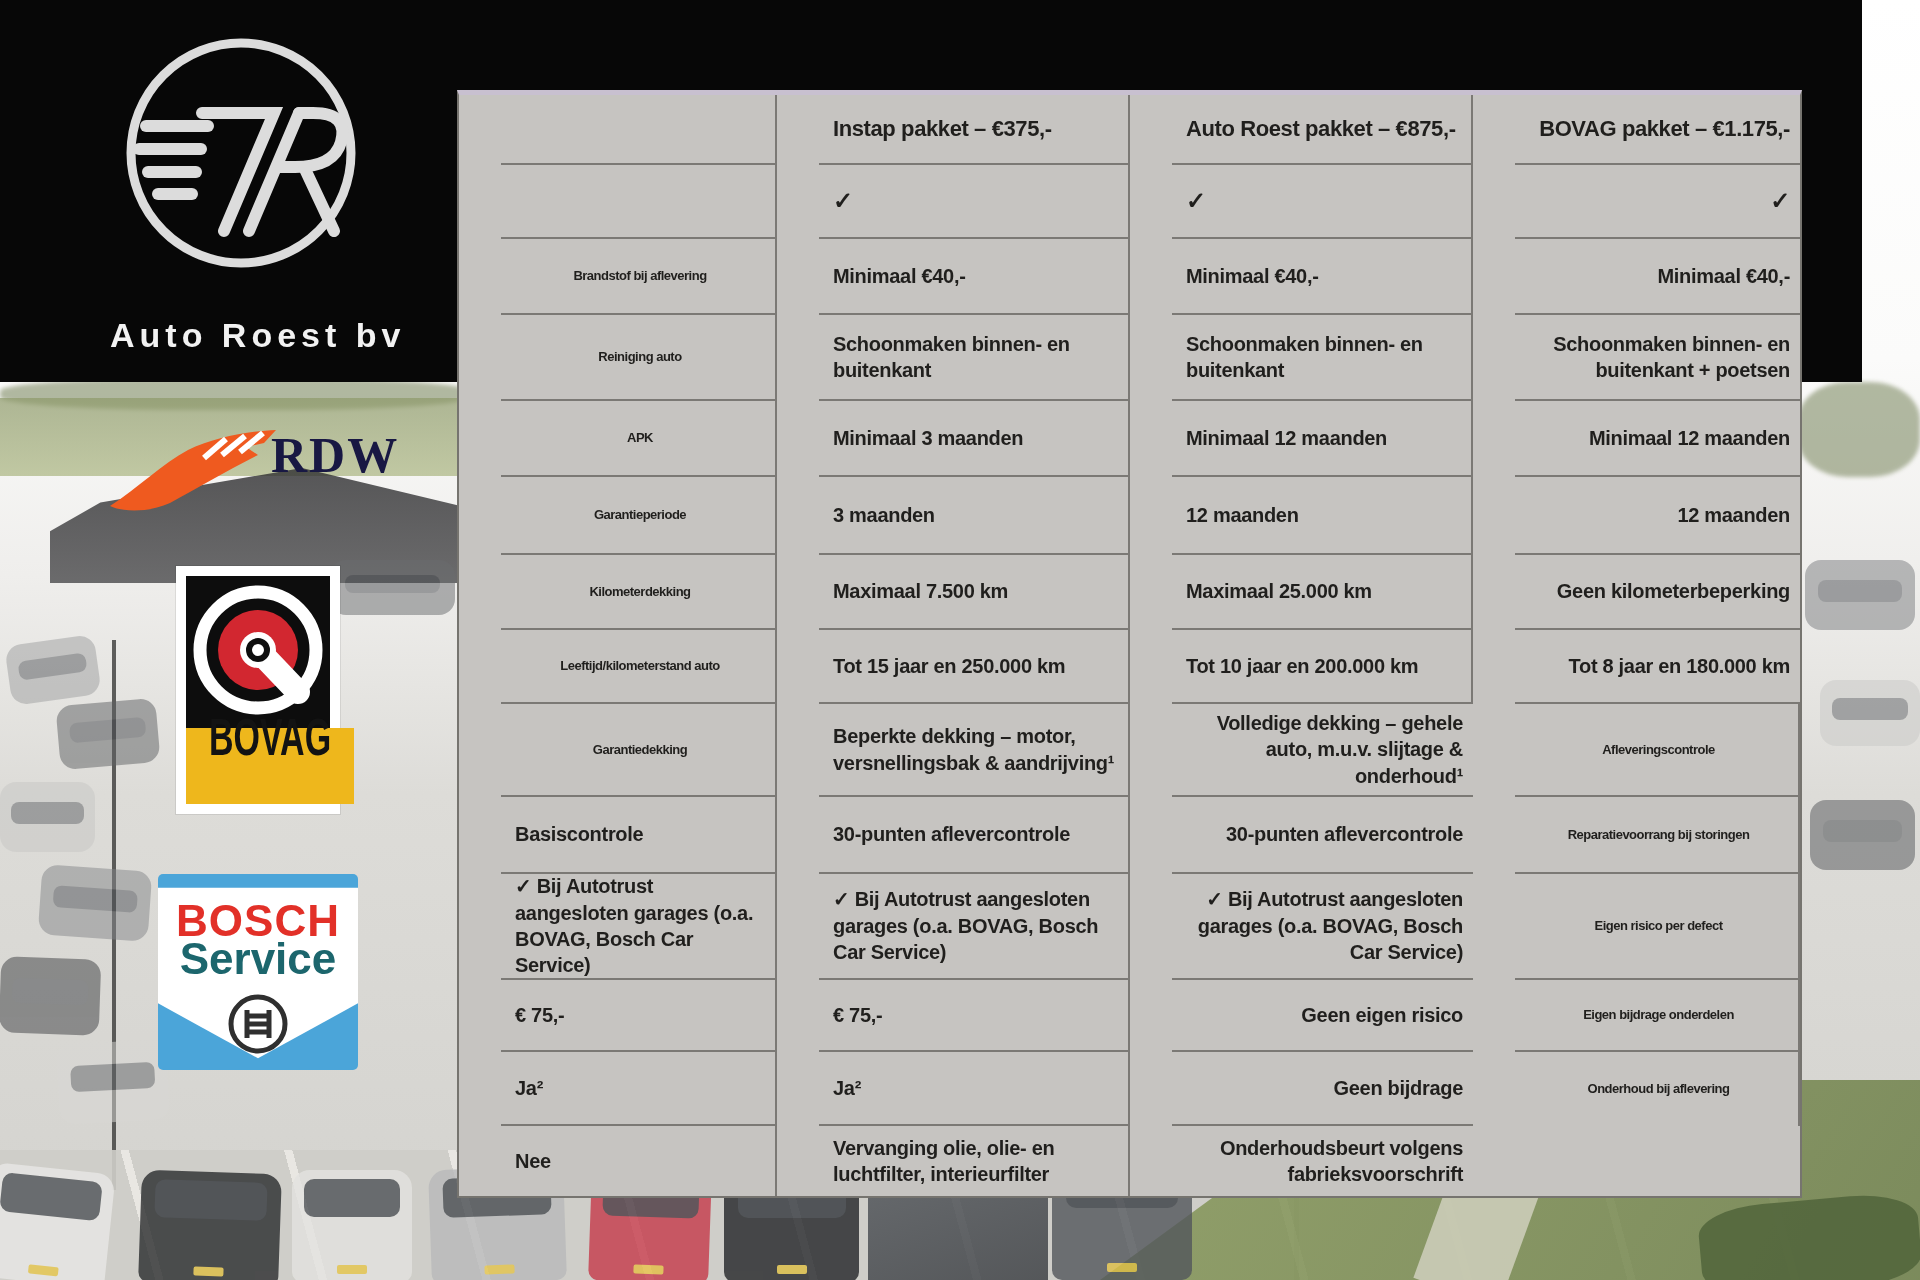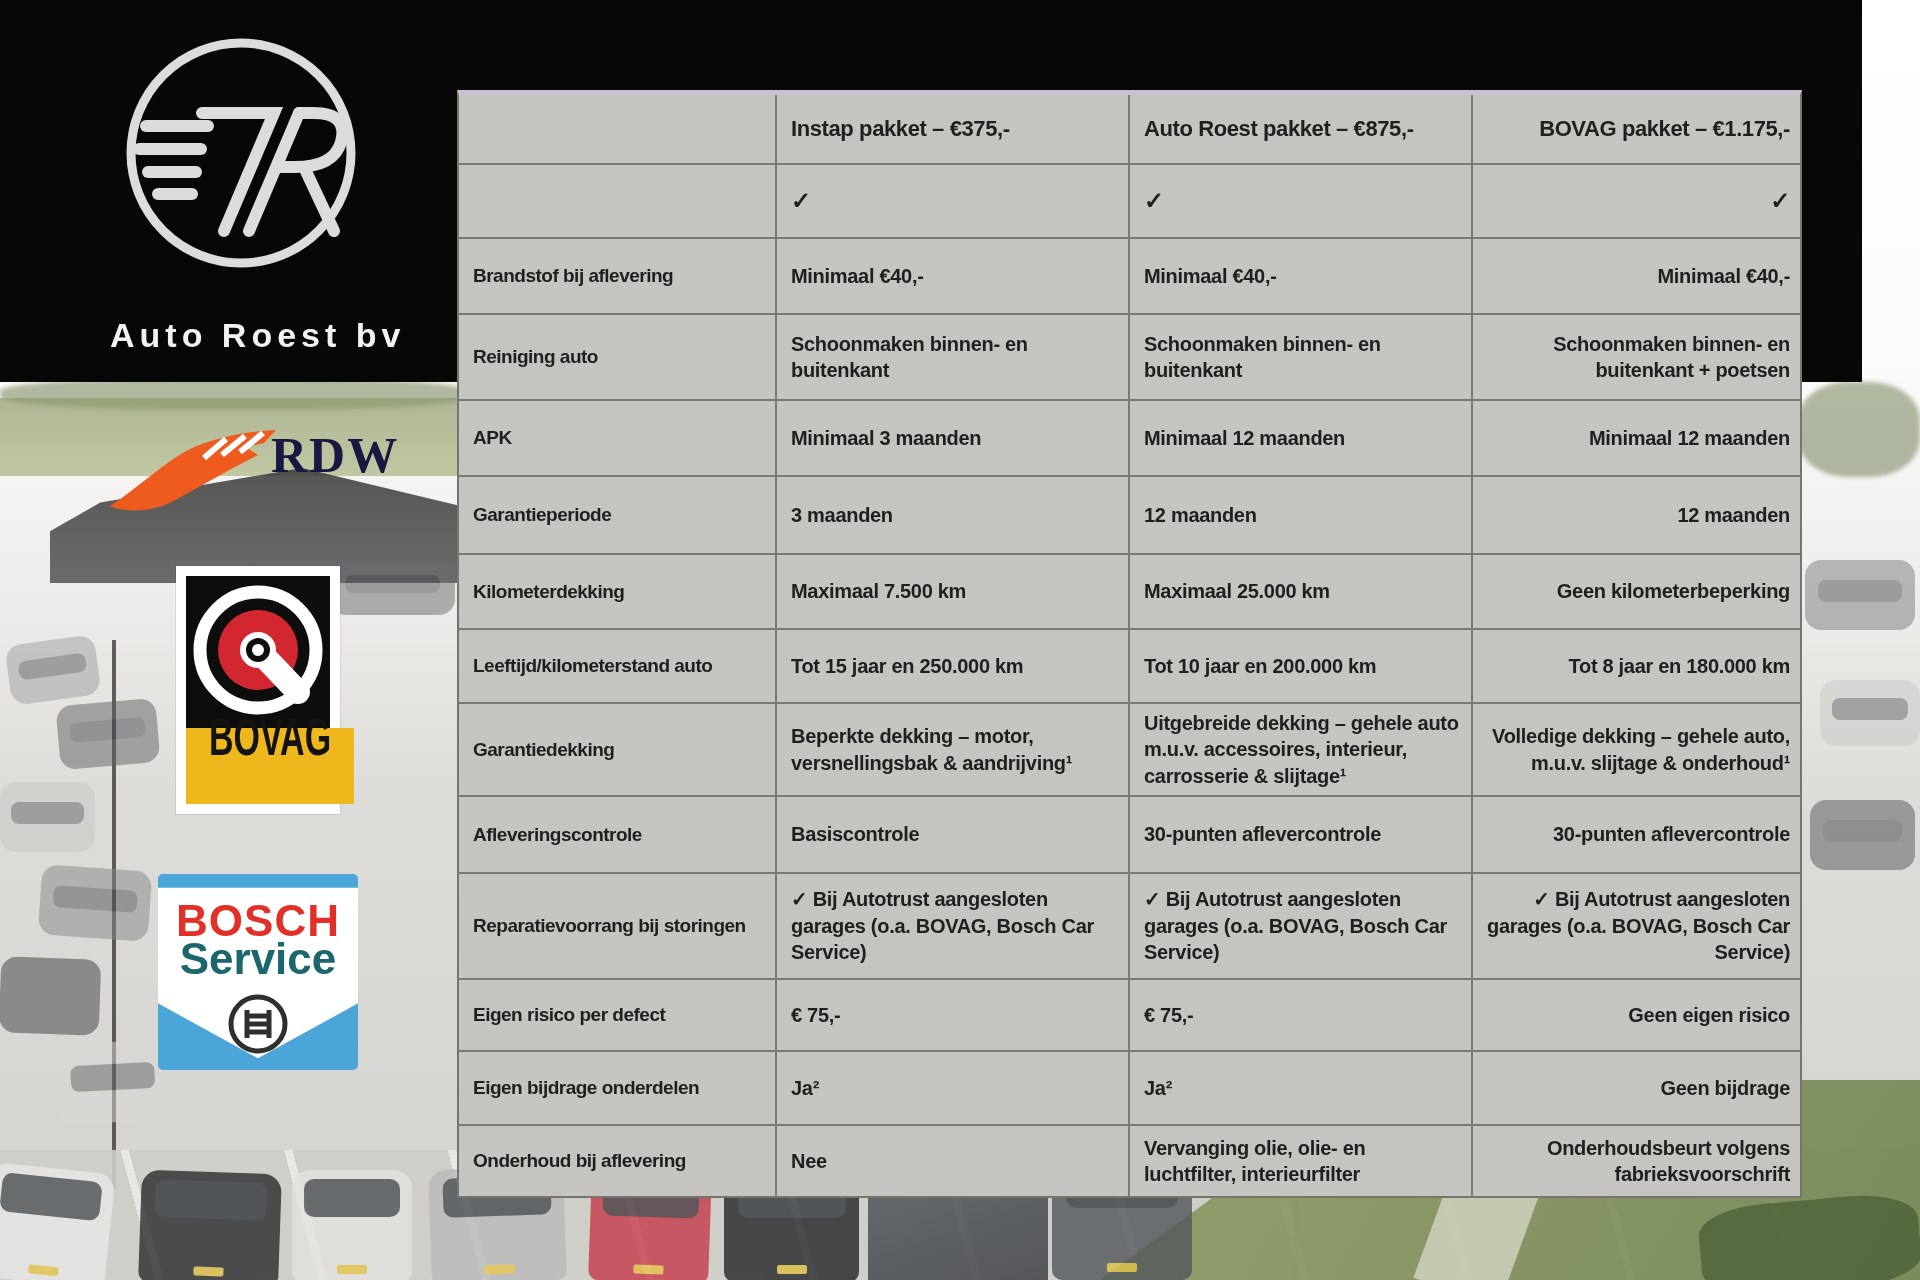--- a/index.html
+++ b/index.html
@@ -68,25 +68,25 @@
   .bosch-line2{position:absolute;left:0;right:0;top:60px;text-align:center;
     font-size:44px;font-weight:bold;color:#1c666d;}
   .bosch svg{position:absolute;left:65px;top:118px;}
 
   
   .pkg-table{position:absolute;left:457px;top:90px;display:grid;
     background:#c6c4c1;border:2px solid #76746f;border-top:5px solid #c8c0d0;
     color:#201f1d;}
   .cell{border-right:2px solid #7b7975;border-bottom:2px solid #7b7975;
     display:flex;flex-direction:column;justify-content:center;
-    padding:6px 10px 6px 14px;box-sizing:border-box;font-weight:bold;line-height:1.32;}
+    padding:6px 10px 6px 14px;box-sizing:border-box;font-weight:bold;line-height:1.32;margin-left:42px;}
   .cell.c4{border-right:none;text-align:right;}
   .cell.lastrow{border-bottom:none;}
   .th{font-size:22px;letter-spacing:-0.4px;white-space:nowrap;}
-  .tl{font-size:19px;letter-spacing:-0.5px;}
+  .tl{font-size:13px;letter-spacing:-0.5px;text-align:center;}
   .td{font-size:20px;letter-spacing:-0.3px;}
   .chk{font-size:24px;}
 </style>
 </head>
 <body>
 
 <div class="canvas">
 
   <div class="photo">
     <div class="ph treeline" style="left:0;top:378px;width:470px;height:32px;"></div>
@@ -254,21 +254,20 @@
       <div class="cell tl c1">Kilometerdekking</div>
       <div class="cell td c2">Maximaal 7.500 km</div>
       <div class="cell td c3">Maximaal 25.000 km</div>
       <div class="cell td c4">Geen kilometerbeperking</div>
       <div class="cell tl c1">Leeftijd/kilometerstand auto</div>
       <div class="cell td c2">Tot 15 jaar en 250.000 km</div>
       <div class="cell td c3">Tot 10 jaar en 200.000 km</div>
       <div class="cell td c4">Tot 8 jaar en 180.000 km</div>
       <div class="cell tl c1">Garantiedekking</div>
       <div class="cell td c2">Beperkte dekking – motor, versnellingsbak &amp; aandrijving¹</div>
-      <div class="cell td c3">Uitgebreide dekking – gehele auto m.u.v. accessoires, interieur, carrosserie &amp; slijtage¹</div>
       <div class="cell td c4">Volledige dekking – gehele auto, m.u.v. slijtage &amp; onderhoud¹</div>
       <div class="cell tl c1">Afleveringscontrole</div>
       <div class="cell td c2">Basiscontrole</div>
       <div class="cell td c3">30-punten aflevercontrole</div>
       <div class="cell td c4">30-punten aflevercontrole</div>
       <div class="cell tl c1">Reparatievoorrang bij storingen</div>
       <div class="cell td c2">✓ Bij Autotrust aangesloten garages (o.a. BOVAG, Bosch Car Service)</div>
       <div class="cell td c3">✓ Bij Autotrust aangesloten garages (o.a. BOVAG, Bosch Car Service)</div>
       <div class="cell td c4">✓ Bij Autotrust aangesloten garages (o.a. BOVAG, Bosch Car Service)</div>
       <div class="cell tl c1">Eigen risico per defect</div>

